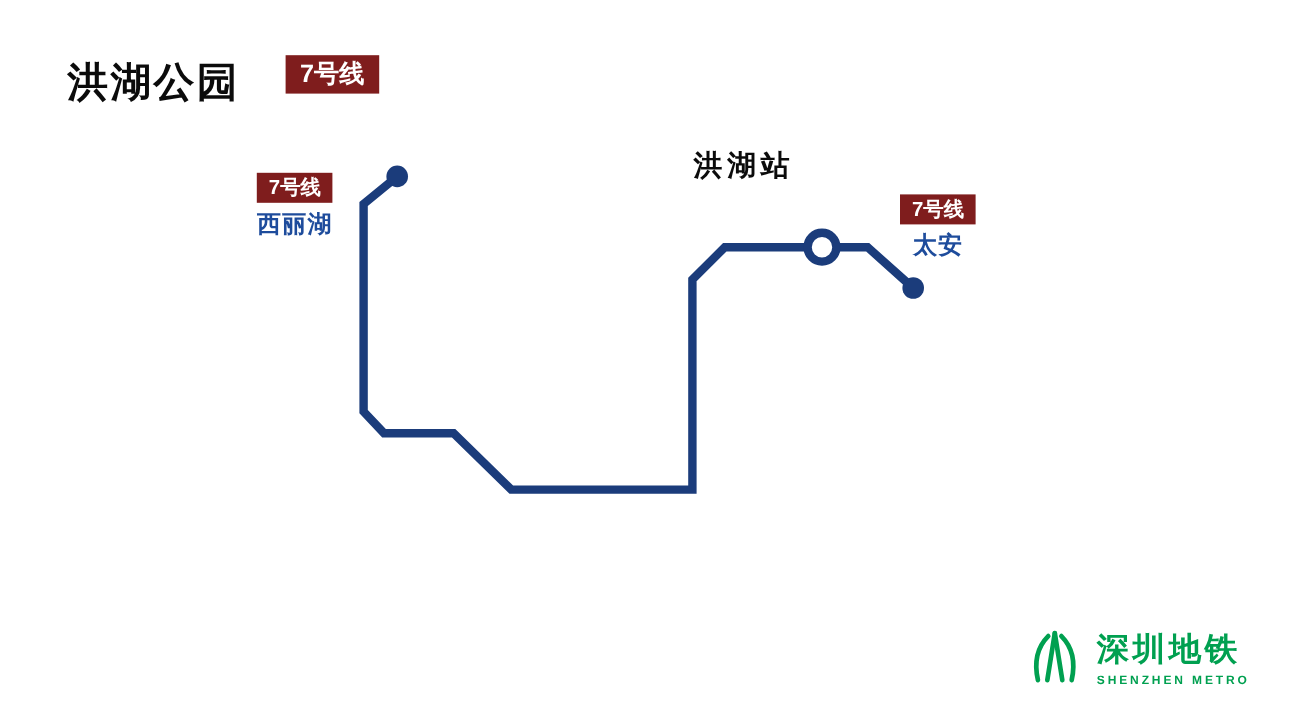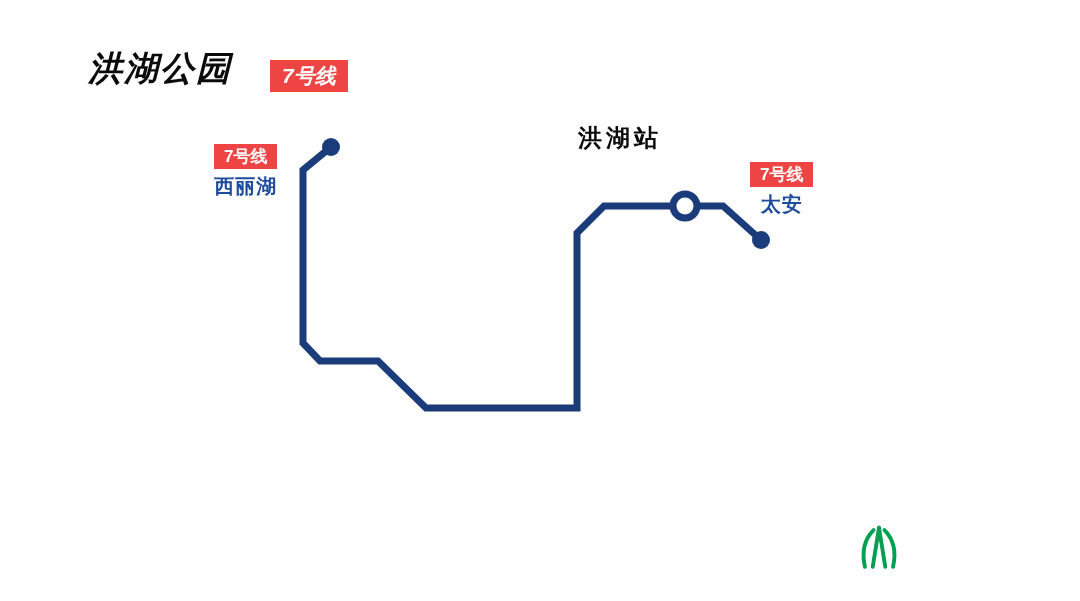--- a/index.html
+++ b/index.html
@@ -6,29 +6,29 @@
   body {
     width:1080px; height:601px;
     background:#ffffff;
     font-family:"Liberation Sans", sans-serif;
     position:relative;
     overflow:hidden;
   }
 
   
   .title-row {
-    position:absolute; left:88px; top:46px;
-    display:flex; align-items:flex-end; gap:38px;font-style:italic;
+    position:absolute; left:56px; top:46px;
+    display:flex; align-items:flex-start; gap:38px;
   }
   .page-title {
     font-size:34px; font-weight:bold; color:#0b0b0b; letter-spacing:2px;
   }
   .badge {
     display:inline-block;
-    background:#ef4444; color:#ffffff; font-weight:bold;
+    background:#7f1d1d; color:#ffffff; font-weight:bold;
     line-height:1.25;
   }
   .badge-lg { font-size:21px; padding:3px 12px; }
   .badge-sm { font-size:17px; padding:2px 10px; }
 
   
   .route-svg { position:absolute; left:0; top:0; }
 
   
   .terminus {
@@ -89,13 +89,17 @@
 
 <div class="logo">
   <svg width="50" height="56" viewBox="0 0 64 62">
     <g fill="none" stroke="#00a050" stroke-width="5" stroke-linecap="round">
       <path d="M25,8 C13,20 10,37 14,55"></path>
       <path d="M39,8 C51,20 54,37 50,55"></path>
       <path d="M32,5 L24,55"></path>
       <path d="M32,5 L40,55"></path>
     </g>
   </svg>
+  <div class="logo-text">
+    <span class="logo-cn">深圳地铁</span>
+    <span class="logo-en">SHENZHEN METRO</span>
+  </div>
 </div>
 
 </body></html>

